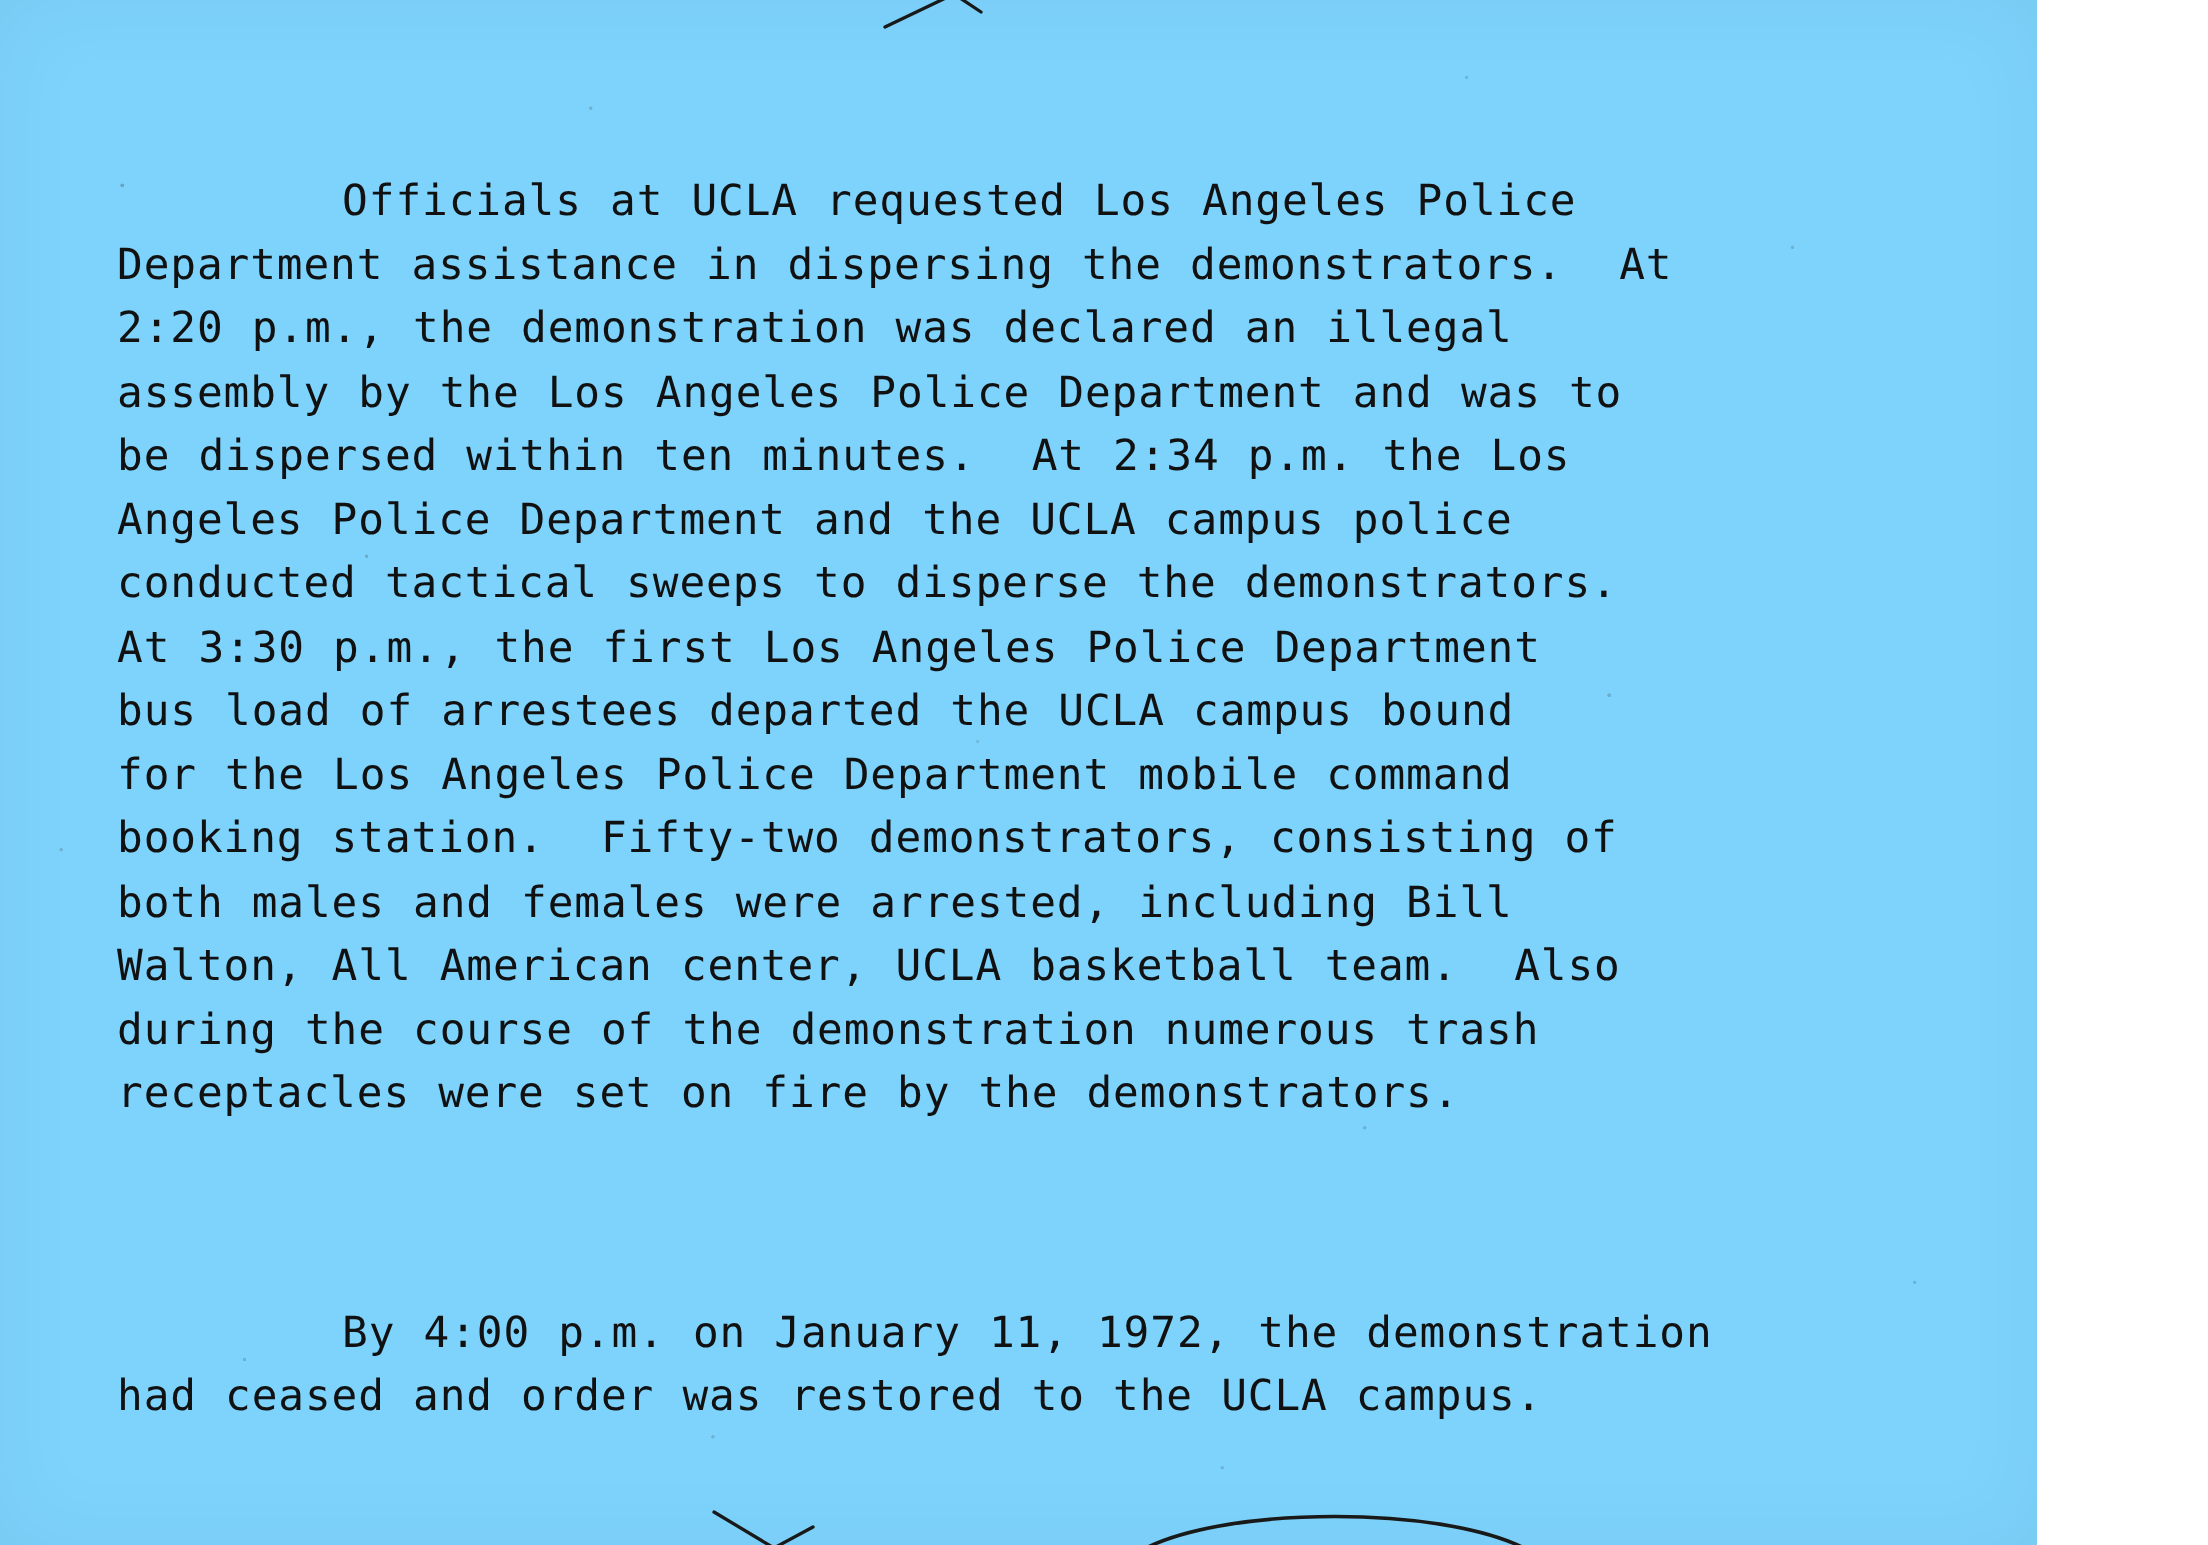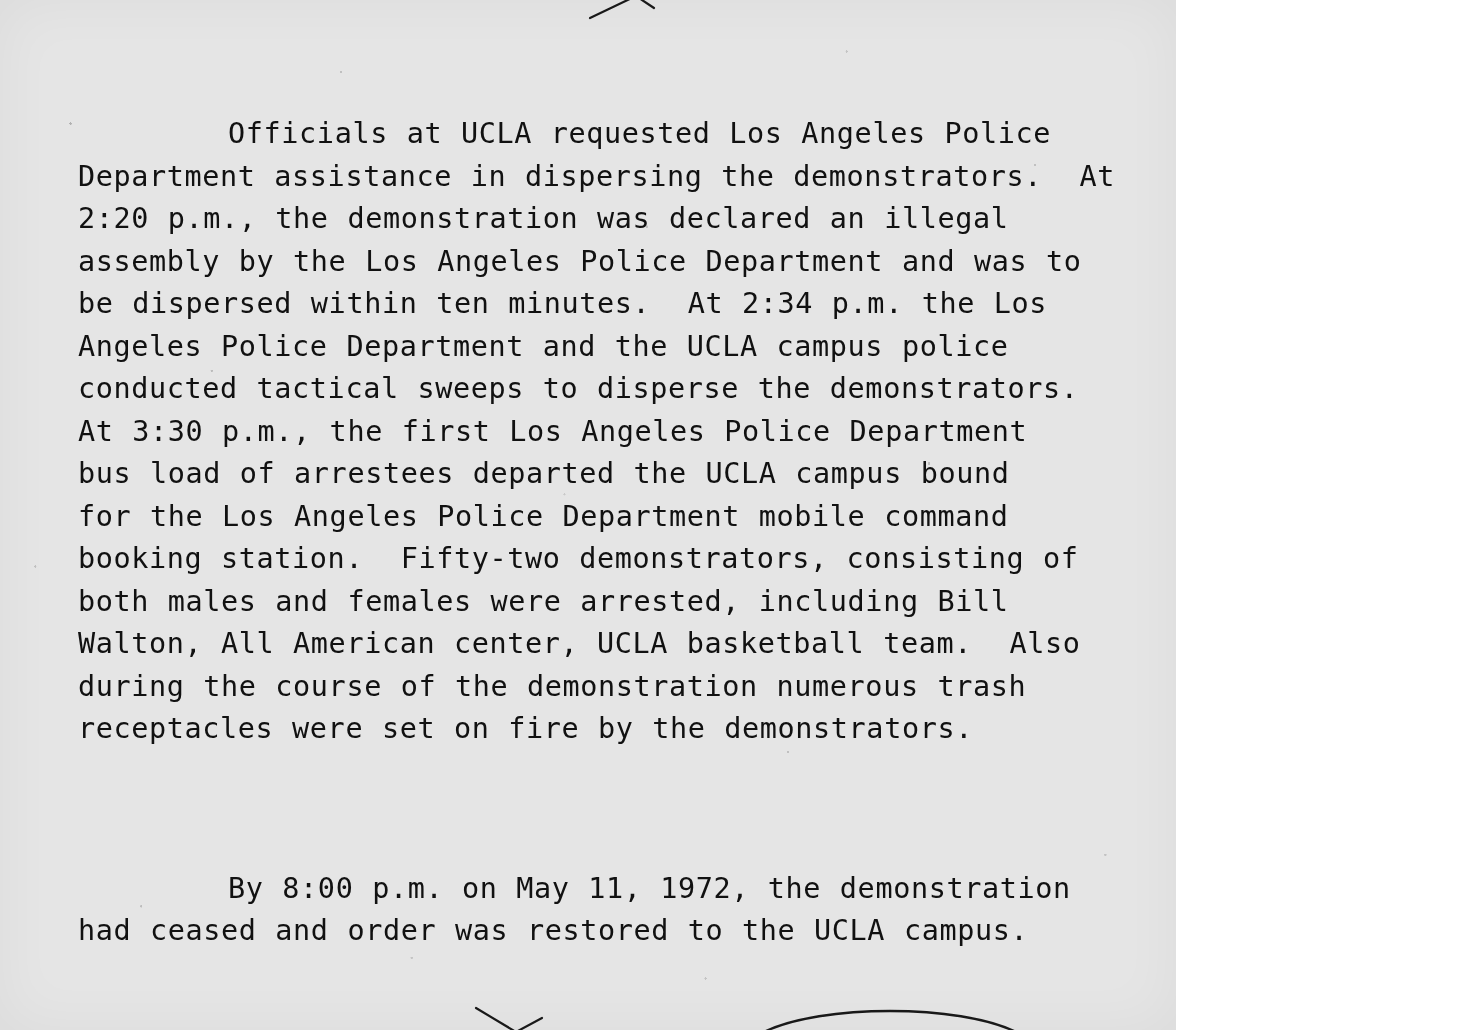--- a/index.html
+++ b/index.html
@@ -2,23 +2,23 @@
 <html><head>
 <meta charset="utf-8">
 <style>
   html, body {
     margin: 0;
     padding: 0;
     background: #ffffff;
   }
   .page {
     position: relative;
-    width: 1176px;
+    width: 1358px;
     height: 1030px;
-    background: #e5e5e5;
+    background: #7dd3fc;
     overflow: hidden;
     font-family: "DejaVu Sans Mono", "Liberation Mono", monospace;
     color: #111111;
   }
   
   .speckle {
     position: absolute;
     inset: 0;
     pointer-events: none;
     opacity: 0.55;
@@ -102,21 +102,21 @@
 Angeles Police Department and the UCLA campus police
 conducted tactical sweeps to disperse the demonstrators.
 At 3:30 p.m., the first Los Angeles Police Department
 bus load of arrestees departed the UCLA campus bound
 for the Los Angeles Police Department mobile command
 booking station.  Fifty-two demonstrators, consisting of
 both males and females were arrested, including Bill
 Walton, All American center, UCLA basketball team.  Also
 during the course of the demonstration numerous trash
 receptacles were set on fire by the demonstrators.</p>
-    <p class="para p2">        By 8:00 p.m. on May 11, 1972, the demonstration
+    <p class="para p2">        By 4:00 p.m. on January 11, 1972, the demonstration
 had ceased and order was restored to the UCLA campus.</p>
     
     
   </div>
 
   <svg class="mark-top" viewBox="0 0 70 26">
     <path d="M2 24 L48 2 L66 14" stroke="#1a1a1a" stroke-width="2.2" fill="none" stroke-linecap="round"></path>
   </svg>
 
   <svg class="mark-bottom-left" viewBox="0 0 80 30">

